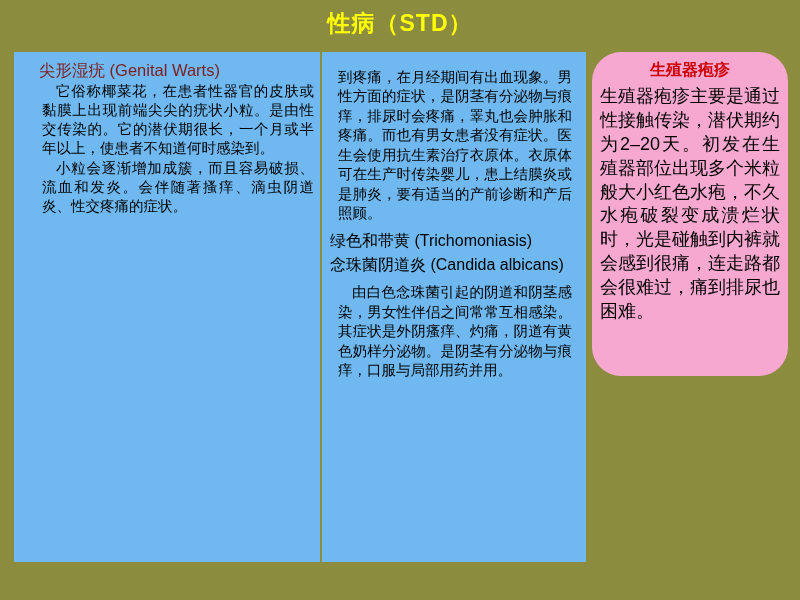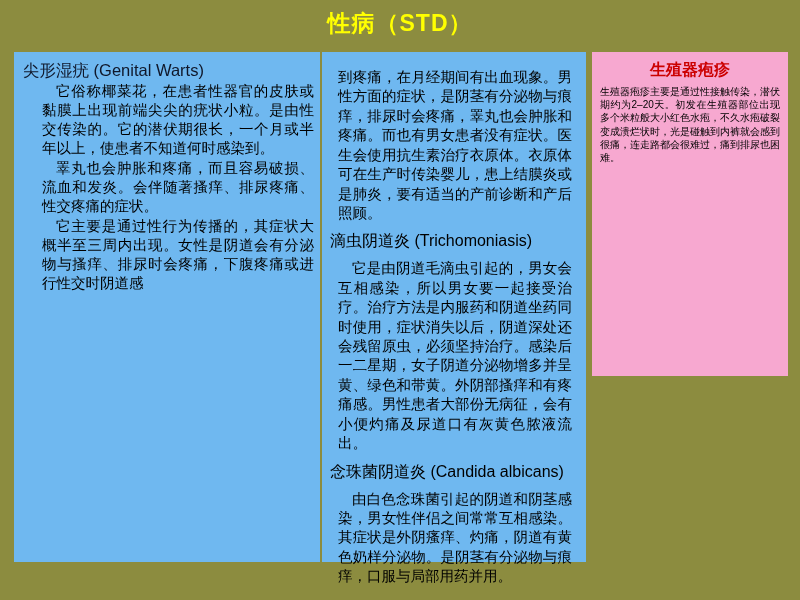--- a/index.html
+++ b/index.html
@@ -52,25 +52,26 @@
   }
   .panel-right {
     position: absolute;
     left: 592px;
     top: 52px;
     width: 196px;
     height: 324px;
     background: #f7a8d0;
     box-sizing: border-box;
     padding: 8px 8px 6px 8px;
+    border-radius: 29px;
   }
   .sec-head {
     font-size: 16.5px;
-    color: #0f172a;
-    margin: 0 0 1px 1px;
+    color: #7f1d1d;
+    margin: 0 0 1px 17px;
     line-height: 1.25;
   }
   .sec-head-mid {
     font-size: 16px;
     color: #000;
     margin: 4px 0 1px 0;
     line-height: 1.25;
   }
   .para {
     font-size: 14.5px;
@@ -95,49 +96,47 @@
   }
   .right-title {
     text-align: center;
     color: #cc0000;
     font-size: 16px;
     font-weight: bold;
     margin: 0 0 4px 0;
     line-height: 1.3;
   }
   .right-para {
-    font-size: 10px;
+    font-size: 18px;
     color: #000;
     line-height: 1.33;
     text-align: justify;
     margin: 0;
   }
 </style>
 </head>
 <body>
 
 <div class="slide">
 
   <div class="title">性病（STD）</div>
 
   <div class="panel-left">
     <div class="sec-head">尖形湿疣 (Genital Warts)</div>
     <div class="left-body">
       <p class="para">它俗称椰菜花，在患者性器官的皮肤或黏膜上出现前端尖尖的疣状小粒。是由性交传染的。它的潜伏期很长，一个月或半年以上，使患者不知道何时感染到。</p>
-      <p class="para">睪丸也会肿胀和疼痛，而且容易破损、流血和发炎。会伴随著搔痒、排尿疼痛、性交疼痛的症状。</p>
+      <p class="para">小粒会逐渐增加成簇，而且容易破损、流血和发炎。会伴随著搔痒、滴虫阴道炎、性交疼痛的症状。</p>
     </div>
     <div class="left-body">
-      <p class="para">它主要是通过性行为传播的，其症状大概半至三周内出现。女性是阴道会有分泌物与搔痒、排尿时会疼痛，下腹疼痛或进行性交时阴道感</p>
     </div>
   </div>
 
   <div class="panel-mid">
     <p class="para-mid">到疼痛，在月经期间有出血现象。男性方面的症状，是阴茎有分泌物与痕痒，排尿时会疼痛，睪丸也会肿胀和疼痛。而也有男女患者没有症状。医生会使用抗生素治疗衣原体。衣原体可在生产时传染婴儿，患上结膜炎或是肺炎，要有适当的产前诊断和产后照顾。</p>
-    <div class="sec-head-mid">滴虫阴道炎 (Trichomoniasis)</div>
-    <p class="para-mid indent">它是由阴道毛滴虫引起的，男女会互相感染，所以男女要一起接受治疗。治疗方法是内服药和阴道坐药同时使用，症状消失以后，阴道深处还会残留原虫，必须坚持治疗。感染后一二星期，女子阴道分泌物增多并呈黄、绿色和带黄。外阴部搔痒和有疼痛感。男性患者大部份无病征，会有小便灼痛及尿道口有灰黄色脓液流出。</p>
+    <div class="sec-head-mid">绿色和带黄 (Trichomoniasis)</div>
     <div class="sec-head-mid">念珠菌阴道炎 (Candida albicans)</div>
     <p class="para-mid indent">由白色念珠菌引起的阴道和阴茎感染，男女性伴侣之间常常互相感染。其症状是外阴瘙痒、灼痛，阴道有黄色奶样分泌物。是阴茎有分泌物与痕痒，口服与局部用药并用。</p>
   </div>
 
   <div class="panel-right">
     <div class="right-title">生殖器疱疹</div>
     <p class="right-para">生殖器疱疹主要是通过性接触传染，潜伏期约为2–20天。初发在生殖器部位出现多个米粒般大小红色水疱，不久水疱破裂变成溃烂状时，光是碰触到内裤就会感到很痛，连走路都会很难过，痛到排尿也困难。</p>
   </div>
 
 </div>

